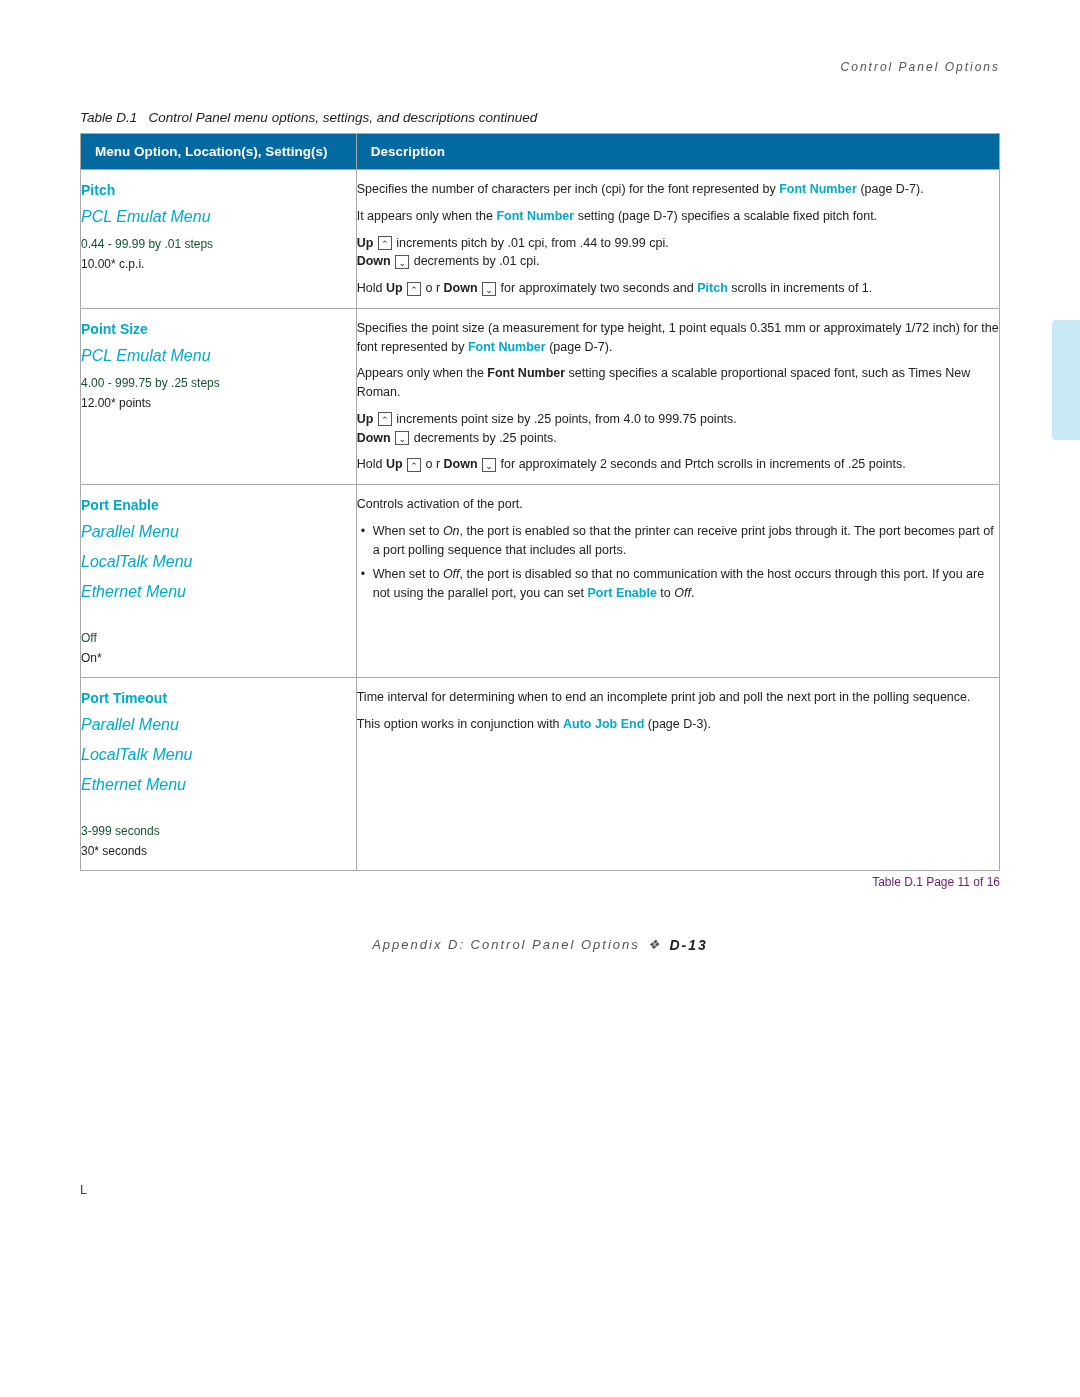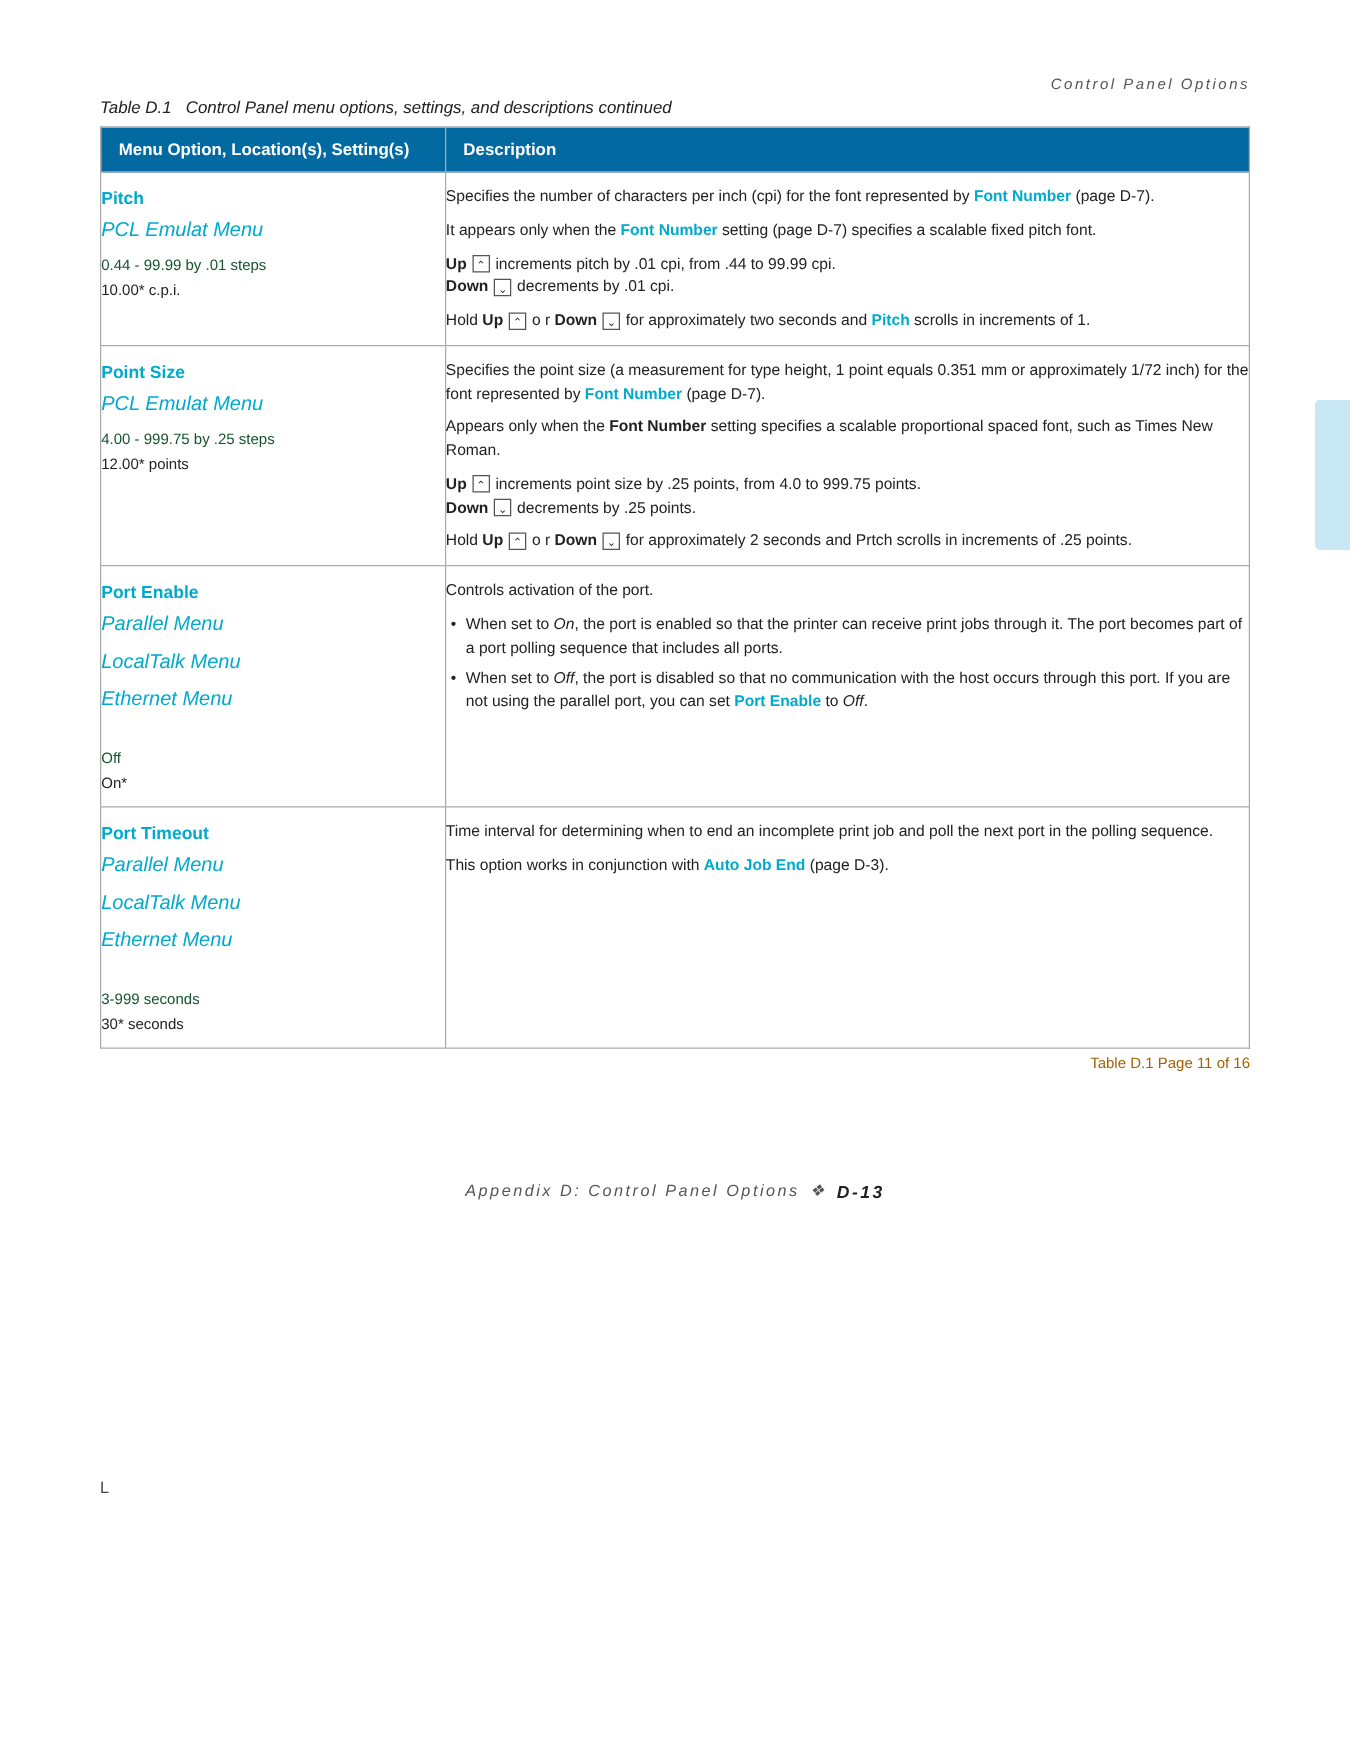--- a/index.html
+++ b/index.html
@@ -16,21 +16,21 @@
     .page-wrapper {
       padding: 60px 80px 80px 80px;
     }
 
     .header-italic {
       text-align: right;
       font-style: italic;
       font-size: 12px;
       color: #555;
       letter-spacing: 2px;
-      margin-bottom: 4px;
+      margin-bottom: 36px;
     }
 
     .table-title {
       font-size: 13.5px;
       font-weight: bold;
       margin-bottom: 8px;
     }
     .table-title span {
       font-weight: normal;
       font-style: italic;
@@ -141,21 +141,21 @@
     .bullet-list li::before {
       content: "•";
       position: absolute;
       left: 4px;
     }
 
     .page-footer {
       display: flex;
       justify-content: center;
       align-items: center;
-      margin-top: 88px;
+      margin-top: 48px;
       font-size: 13px;
       font-style: italic;
       letter-spacing: 2px;
       color: #555;
     }
 
     .page-footer .bold-part {
       font-weight: bold;
       font-style: italic;
       color: #222;
@@ -297,21 +297,21 @@
           </div>
           <div class="desc-para">
             This option works in conjunction with <span class="desc-cyan">Auto Job End</span> (page D-3).
           </div>
         </td>
       </tr>
 
     </tbody>
   </table>
 
-  <div style="text-align: right; font-size: 12px; color: #a16207; margin-top: 4px;">
+  <div style="text-align: right; font-size: 12px; color: #701a75; margin-top: 4px;">
     <span>Table D.1  Page 11 of 16</span>
   </div>
 
   <div class="page-footer">
     <span style="font-style: italic; letter-spacing: 2px;">Appendix D: Control Panel Options</span>
     <span class="footer-diamond">❖</span>
     <span class="bold-part">D-13</span>
   </div>
 
 </div>

